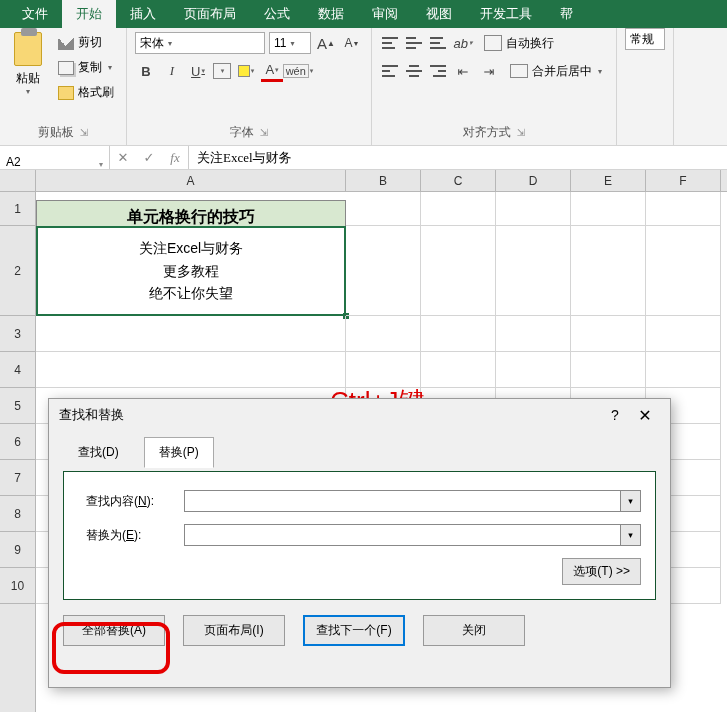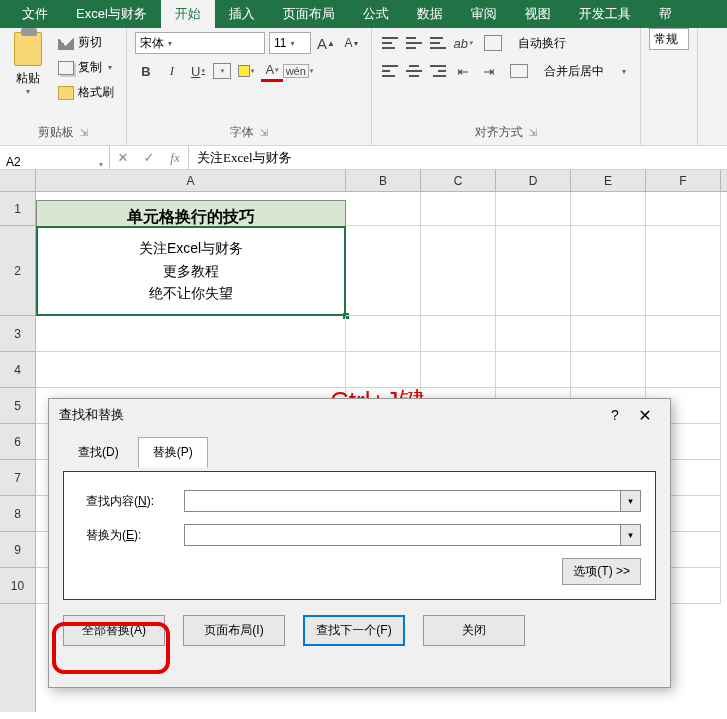--- a/index.html
+++ b/index.html
@@ -40,21 +40,21 @@
 .btn-sm.drop::after { content:"▾"; font-size:7px; margin-left:1px; color:#666; }
 .bold { font-weight:bold; }
 .italic { font-style:italic; font-family: serif; }
 .uline { text-decoration: underline; }
 .font-color-bar { border-bottom: 3px solid #d00; }
 .wen { border:1px solid #aaa; font-size:11px; padding:0 2px; }
 
 .align-body { flex-direction: column; gap:6px; }
 .align-cell { width:20px; height:18px; display:flex; flex-direction:column; justify-content:space-around; padding:2px; }
 .align-cell span { height:2px; background:#555; }
-.wrap-btn { display:flex; align-items:center; gap:16px; font-size:12px; padding:2px 6px; }
+.wrap-btn { display:flex; align-items:center; gap:4px; font-size:12px; padding:2px 6px; }
 .wrap-ico { width:18px; height:16px; border:1px solid #888; position:relative; }
 .merge-ico { width:18px; height:14px; border:1px solid #888; }
 
 
 .formula-bar { height: 24px; display: flex; border-bottom:1px solid #d4d4d4; background:#fff; }
 .name-box { width: 110px; border-right:1px solid #ccc; display:flex; align-items:flex-end; padding:0 6px; font-size:12px; justify-content:space-between; }
 .name-box .drop { font-size:8px; color:#888; }
 .fb-btns { display:flex; align-items:center; border-right:1px solid #ccc; }
 .fb-btn { width:26px; text-align:center; color:#888; font-size:13px; }
 .fx { font-style:italic; font-family:serif; }
@@ -77,21 +77,21 @@
 
 .annotation { position:absolute; color:#e60000; font-size:26px; font-weight:500; }
 .arrow-svg { position:absolute; }
 
 
 .dialog { position:absolute; left:48px; top:398px; width:623px; height:290px; background:#f0f0f0; border:1px solid #999; box-shadow: 3px 3px 12px rgba(0,0,0,0.3); }
 .dlg-title-bar { height:32px; display:flex; align-items:center; padding:0 10px; font-size:13px; }
 .dlg-title { flex:1; }
 .dlg-help { width:30px; text-align:center; font-size:14px; }
 .dlg-close { width:30px; text-align:center; font-size:16px; }
-.dlg-tabs { display:flex; padding:6px 14px 0 14px; gap:4px;align-items:flex-end; }
+.dlg-tabs { display:flex; padding:6px 14px 0 14px; gap:10px;align-items:flex-end; }
 .dlg-tab { padding:6px 14px; font-size:12px; border:1px solid transparent; background:#f0f0f0; }
 .dlg-tab.active { background:#fff; border:1px solid #aaa; border-bottom:1px solid #fff; position:relative; z-index:2; }
 .dlg-body { margin:4px 14px 10px 14px; background:#fff; border:1px solid #14532d; padding:18px 14px 14px 22px; position:relative; top:-1px; }
 .dlg-row { display:flex; align-items:center; margin-bottom:12px; gap:8px; }
 .dlg-label { width:90px; font-size:12px; }
 .dlg-label u { text-decoration:underline; }
 .dlg-input { flex:1; display:flex; }
 .dlg-input input { flex:1; height:22px; border:1px solid #888; padding:0 4px; font-size:12px; }
 .dlg-input .drop-btn { width:20px; height:22px; border:1px solid #888; border-left:none; background:#e8e8e8; display:flex; align-items:center; justify-content:center; font-size:9px; }
 .dlg-options { text-align:right; margin-top:8px; }
@@ -100,21 +100,20 @@
 .dlg-btn { font-size:12px; padding:6px 0; width:102px; text-align:center; background:#e8e8e8; border:1px solid #999; }
 .dlg-btn.default { border:2px solid #0078d7; padding:5px 0; }
 .red-box { position:absolute; border:4px solid #e60000; border-radius:12px; }
 
 </style>
 </head>
 <body>
 
 <div class="tab-bar">
   <div class="tab-item">文件</div>
-  <div class="tab-item">Excel与财务</div>
   <div class="tab-item active">开始</div>
   <div class="tab-item">插入</div>
   <div class="tab-item">页面布局</div>
   <div class="tab-item">公式</div>
   <div class="tab-item">数据</div>
   <div class="tab-item">审阅</div>
   <div class="tab-item">视图</div>
   <div class="tab-item">开发工具</div>
   <div class="tab-item">帮</div>
 </div>

